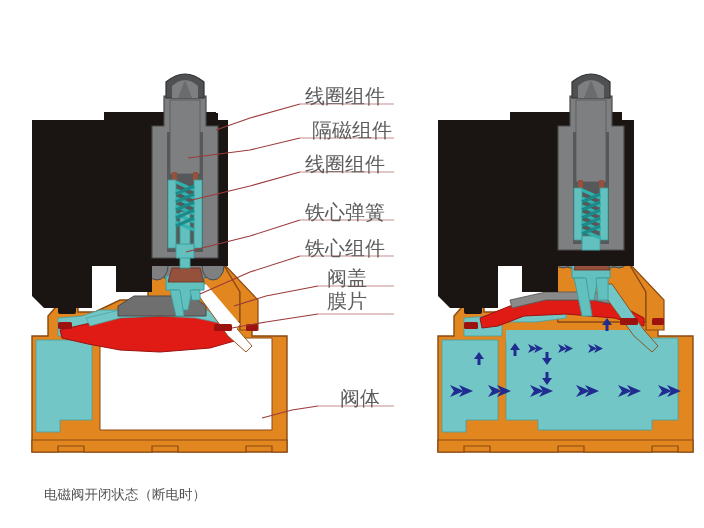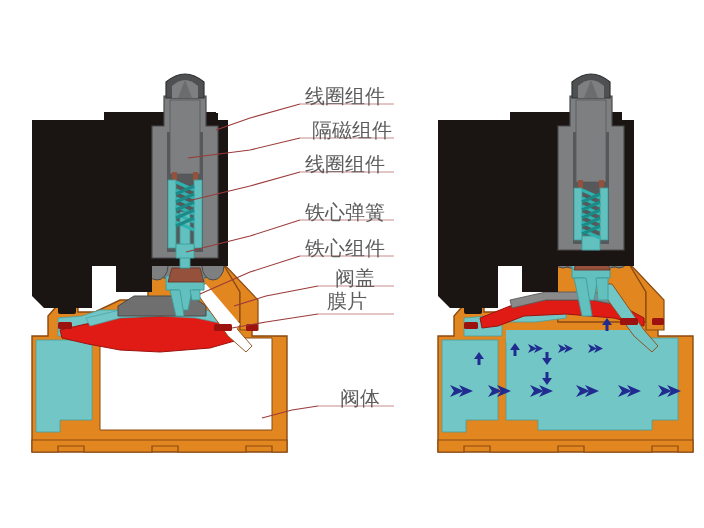--- a/index.html
+++ b/index.html
@@ -316,18 +316,19 @@
       <path d="M262,418 L292,410 L318,406"></path>
       <path d="M318,406 L394,406" stroke="#c98c8c"></path>
     </g>
   </svg>
 
   <div class="callout" style="left:305px; top:83px;">线圈组件</div>
   <div class="callout" style="left:312px; top:117px;">隔磁组件</div>
   <div class="callout" style="left:305px; top:151px;">线圈组件</div>
   <div class="callout" style="left:305px; top:199px;">铁心弹簧</div>
   <div class="callout" style="left:305px; top:235px;">铁心组件</div>
-  <div class="callout" style="left:335px; top:265px;font-family:Liberation Serif, serif;">阀盖</div>
+  <div class="callout" style="left:327px; top:265px;font-family:Liberation Serif, serif;">阀盖</div>
   <div class="callout" style="left:327px; top:288px;">膜片</div>
   <div class="callout" style="left:340px; top:385px;">阀体</div>
 
+  <div class="caption" id="caption-left">电磁阀开闭状态（断电时）</div>
 
 </div>
 
 </body></html>

